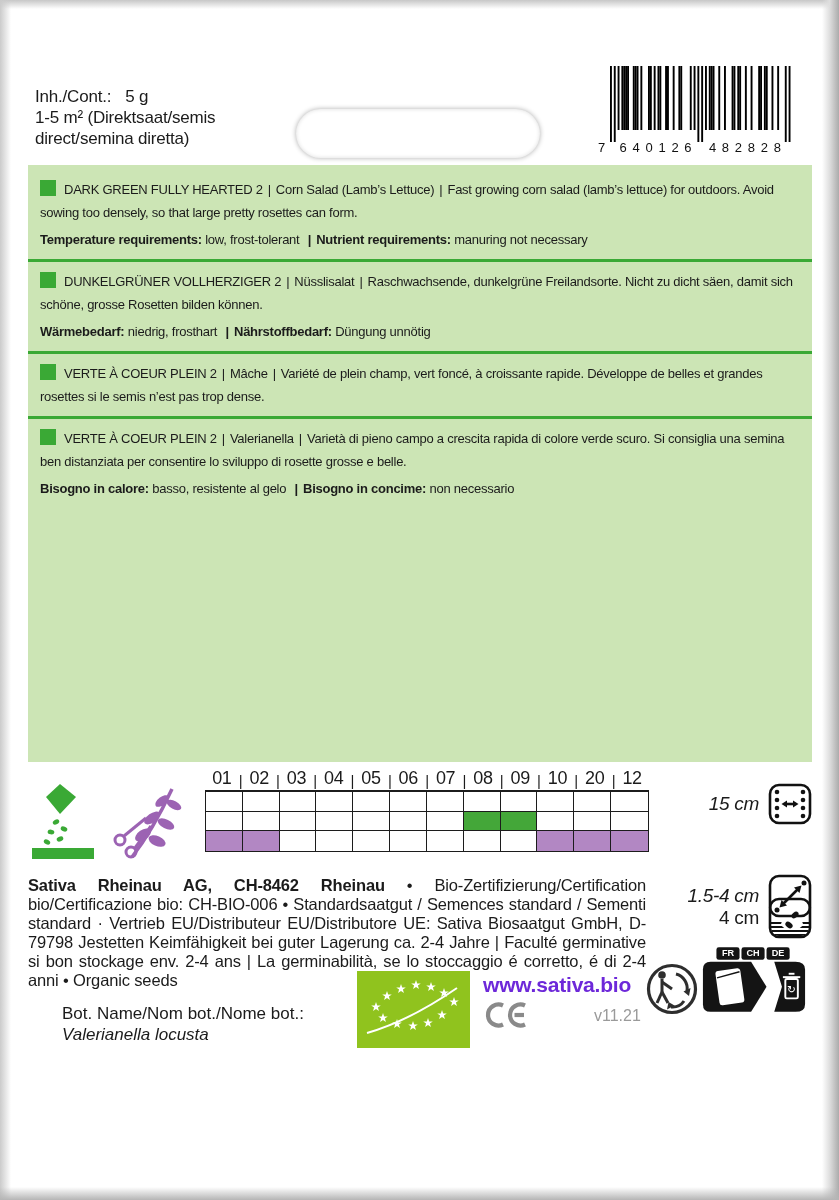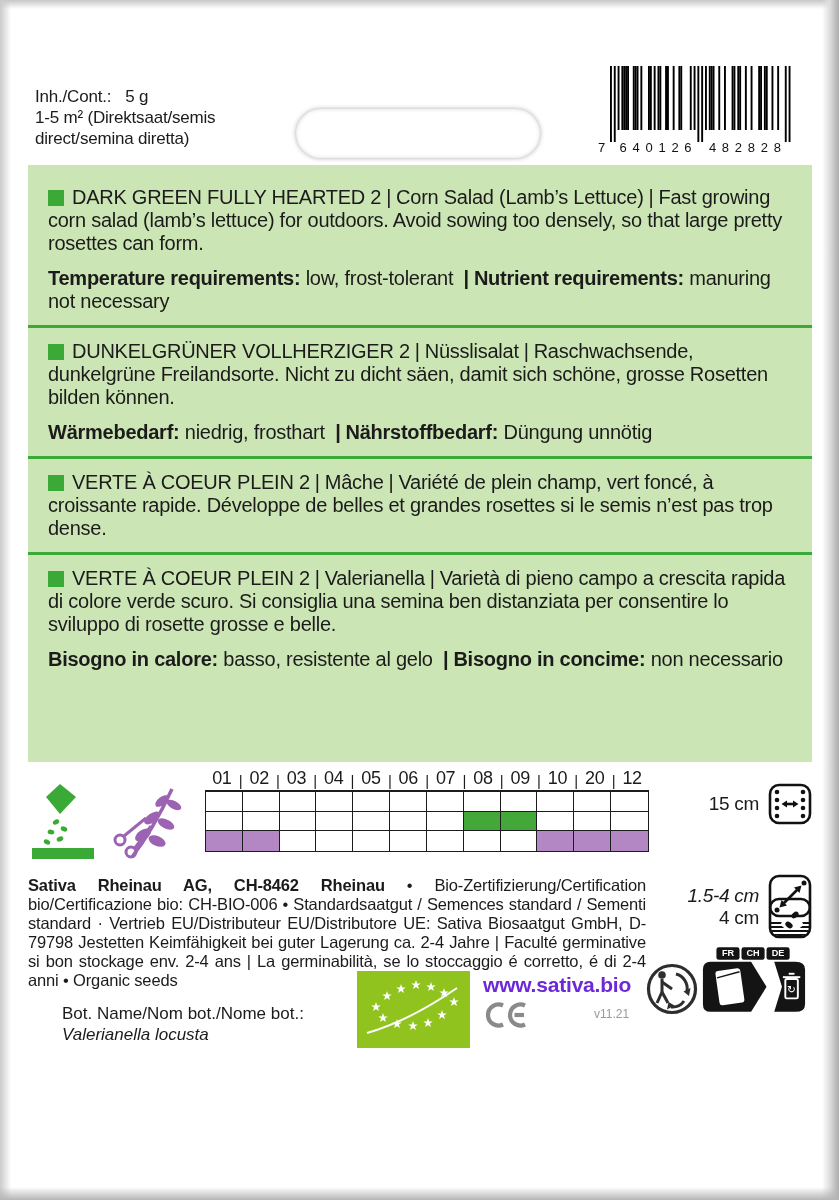--- a/index.html
+++ b/index.html
@@ -16,21 +16,21 @@
   .content-block{position:absolute;left:35px;top:86px;width:258px;font-size:17px;line-height:21px;letter-spacing:-0.2px;}
   .content-line1 .lbl{margin-right:14px;}
   .hang-slot{position:absolute;left:296px;top:109px;width:244px;height:49px;border-radius:25px;background:#fff;
              box-shadow:0 0 5px rgba(0,0,0,.32), inset 0 0 4px rgba(0,0,0,.14);}
   .barcode-wrap{position:absolute;left:596px;top:64px;}
   .bc-num{font-family:"Liberation Sans",sans-serif;font-size:13px;fill:#111;}
 
   
   .green-block{position:absolute;left:28px;top:165px;width:784px;height:597px;background:#cce5b5;
                box-sizing:border-box;padding:9px 8px;}
-  .sec-head,.sec-req{margin:12px;font-size:20px;line-height:23px;letter-spacing:-0.25px;}
+  .sec-head,.sec-req{margin:4px;font-size:13px;line-height:23px;letter-spacing:-0.25px;}
   .sec-req{margin-top:1px;}
   .sec-req b{letter-spacing:-0.25px;text-align:center;}
   .gsq{display:inline-block;width:16px;height:16px;background:#3aa935;margin-right:8px;vertical-align:-2px;}
   .pipe{margin:0 5px;}
   .sec-sep{height:3px;background:#3aa935;margin:8px -8px 8px -8px;}
 
   
   .cal-months{position:absolute;left:205px;top:767px;width:444px;height:22px;display:flex;align-items:flex-end;
               font-size:18px;letter-spacing:-0.3px;}
   .cal-m{flex:1 1 0;text-align:center;}
@@ -51,21 +51,21 @@
   
   .company{position:absolute;left:28px;top:859px;width:618px;font-size:16.5px;line-height:19px;
            text-align:justify;letter-spacing:-0.15px;}
 
   
   .bot-name{position:absolute;left:62px;top:1003px;font-size:17px;line-height:21px;}
   .bot-name .it{font-style:italic;}
   .eu-logo{position:absolute;left:357px;top:971px;}
   .website{position:absolute;left:483px;top:973px;font-size:21px;font-weight:bold;color:#6d28d9;letter-spacing:-0.2px;}
   .ce-mark{position:absolute;left:483px;top:1001px;}
-  .version{position:absolute;left:594px;top:1007px;font-size:12px;color:#9a9a9a;}
+  .version{position:absolute;left:594px;top:1007px;font-size:16px;color:#9a9a9a;}
   .triman{position:absolute;left:645px;top:962px;}
   .disposal{position:absolute;left:701px;top:946px;}
   .disposal text{font-family:"Liberation Sans",sans-serif;font-weight:bold;font-size:9.5px;fill:#fff;text-anchor:middle;}
 </style>
 </head>
 <body>
 
 <div class="page">
 
   <div class="content-block">
@@ -241,21 +241,21 @@
       <div class="cal-cell"></div>
       <div class="cal-cell"></div>
       <div class="cal-cell"></div>
       <div class="cal-cell"></div>
       <div class="cal-cell"></div>
       <div class="cal-cell" style="background: rgb(178, 135, 195);"></div>
       <div class="cal-cell" style="background: rgb(178, 135, 195);"></div>
       <div class="cal-cell" style="background: rgb(178, 135, 195);"></div>
     </div>
 
-  <div class="spacing-row" style="top:783px;">
+  <div class="spacing-row" style="top:783px;font-style:italic;">
     <span class="sp-label">15 cm</span>
     <svg class="sp-icon" width="44" height="42" viewBox="0 0 44 42">
       <rect x="2" y="2" width="40" height="38" rx="9" fill="none" stroke="#111" stroke-width="2.6"></rect>
       <g fill="#111">
         <circle cx="9" cy="9" r="2.3"></circle>
           <circle cx="9" cy="17" r="2.3"></circle>
           <circle cx="9" cy="25" r="2.3"></circle>
           <circle cx="9" cy="33" r="2.3"></circle>
         <circle cx="35" cy="9" r="2.3"></circle>
           <circle cx="35" cy="17" r="2.3"></circle>

